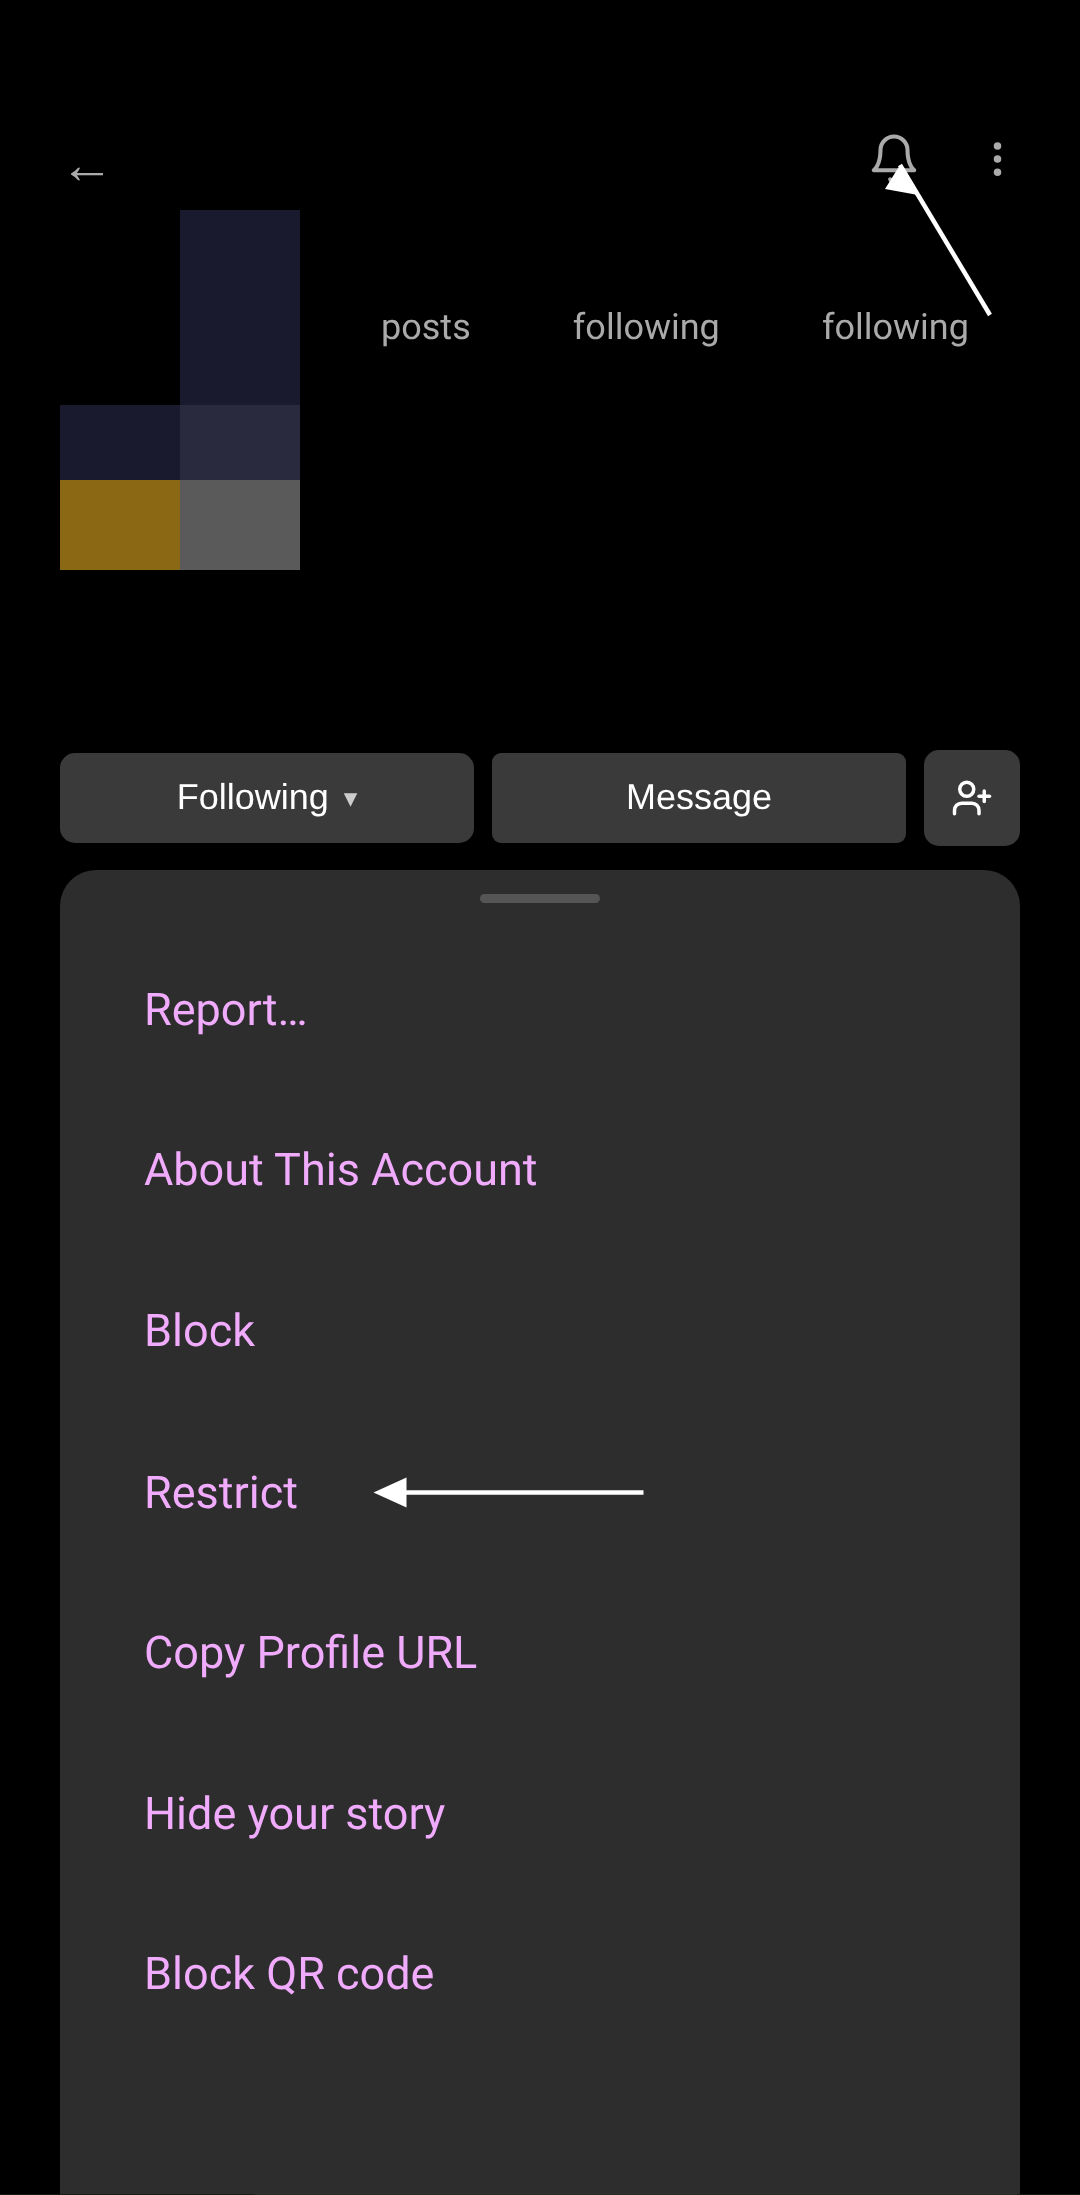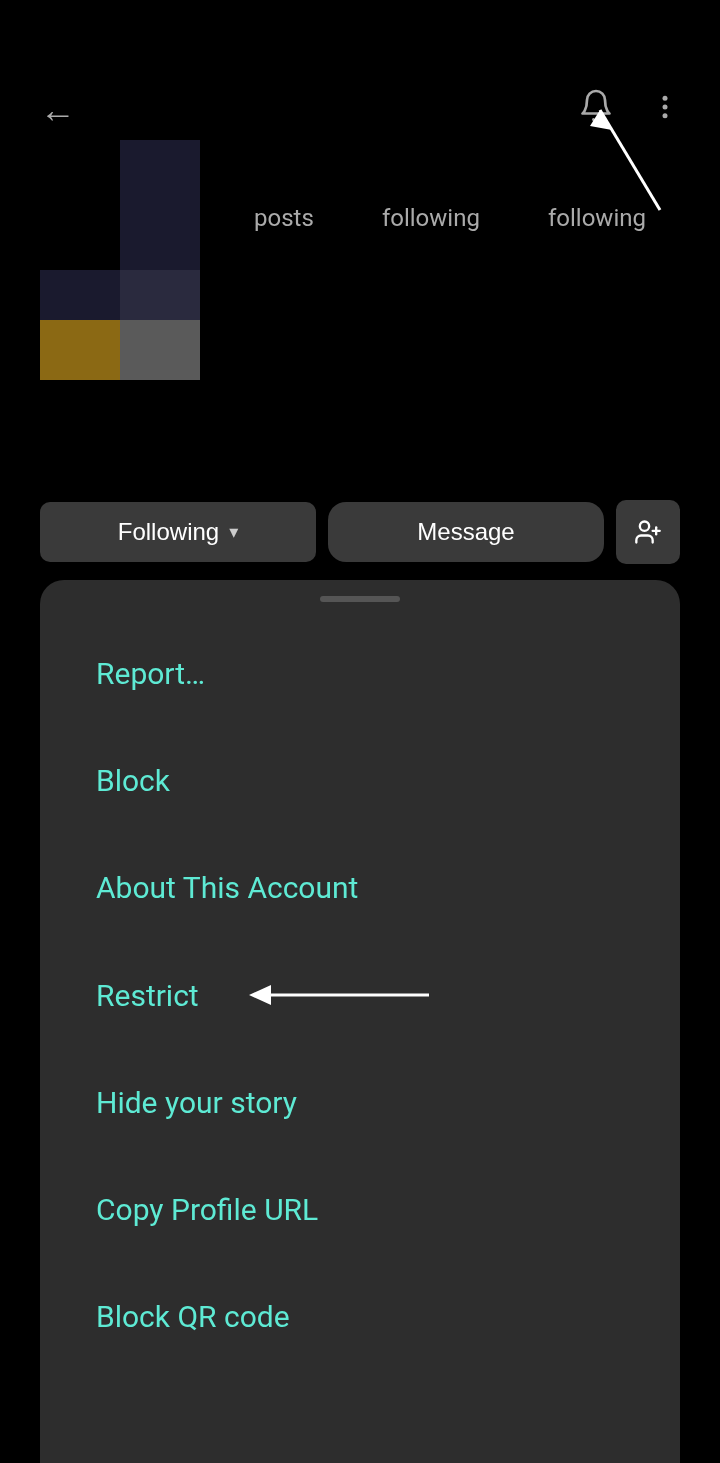--- a/index.html
+++ b/index.html
@@ -134,21 +134,21 @@
       display: flex;
       align-items: center;
       justify-content: center;
       gap: 10px;
       cursor: pointer;
     }
     .btn-message {
       flex: 1;
       background: #3a3a3a;
       border: none;
-      border-radius: 18px;
+      border-radius: 6px;
       color: #fff;
       font-size: 24px;
       padding: 16px 20px;
       display: flex;
       align-items: center;
       justify-content: center;
       cursor: pointer;
     }
     .btn-add-friend {
       width: 64px;
@@ -182,21 +182,21 @@
       background: #555;
       border-radius: 3px;
       margin: 16px auto 8px;
     }
     .sheet-menu {
       list-style: none;
       padding: 10px 0;
     }
     .sheet-menu-item {
       padding: 36px 56px;
-      color: #5eead4;
+      color: #f0abfc;
       font-size: 30px;
       cursor: pointer;
       display: flex;
       align-items: center;
       gap: 20px;
       position: relative;
     }
     .restrict-arrow {
       display: inline-flex;
       align-items: center;
@@ -309,45 +309,45 @@
 
 <div class="bottom-sheet">
   <div class="sheet-handle"></div>
   <ul class="sheet-menu">
 
     <li class="sheet-menu-item">
       <span>Report…</span>
     </li>
 
     <li class="sheet-menu-item">
+      <span>About This Account</span>
+    </li>
+
+    <li class="sheet-menu-item">
       <span>Block</span>
-    </li>
-
-    <li class="sheet-menu-item">
-      <span>About This Account</span>
     </li>
 
     <li class="sheet-menu-item" style="position:relative;">
       <span>Restrict</span>
 
       <span class="restrict-arrow" style="margin-left:20px;">
         <svg width="200" height="36" viewBox="0 0 200 36">
           <line x1="190" y1="18" x2="30" y2="18" stroke="white" stroke-width="3"></line>
           <polygon points="10,18 32,8 32,28" fill="white"></polygon>
         </svg>
       </span>
     </li>
 
 
     <li class="sheet-menu-item">
+      <span>Copy Profile URL</span>
+    </li>
+
+    <li class="sheet-menu-item">
       <span>Hide your story</span>
     </li>
 
     <li class="sheet-menu-item">
-      <span>Copy Profile URL</span>
-    </li>
-
-    <li class="sheet-menu-item">
       <span>Block QR code</span>
     </li>
 
   </ul>
 </div>
 
 </body></html>

